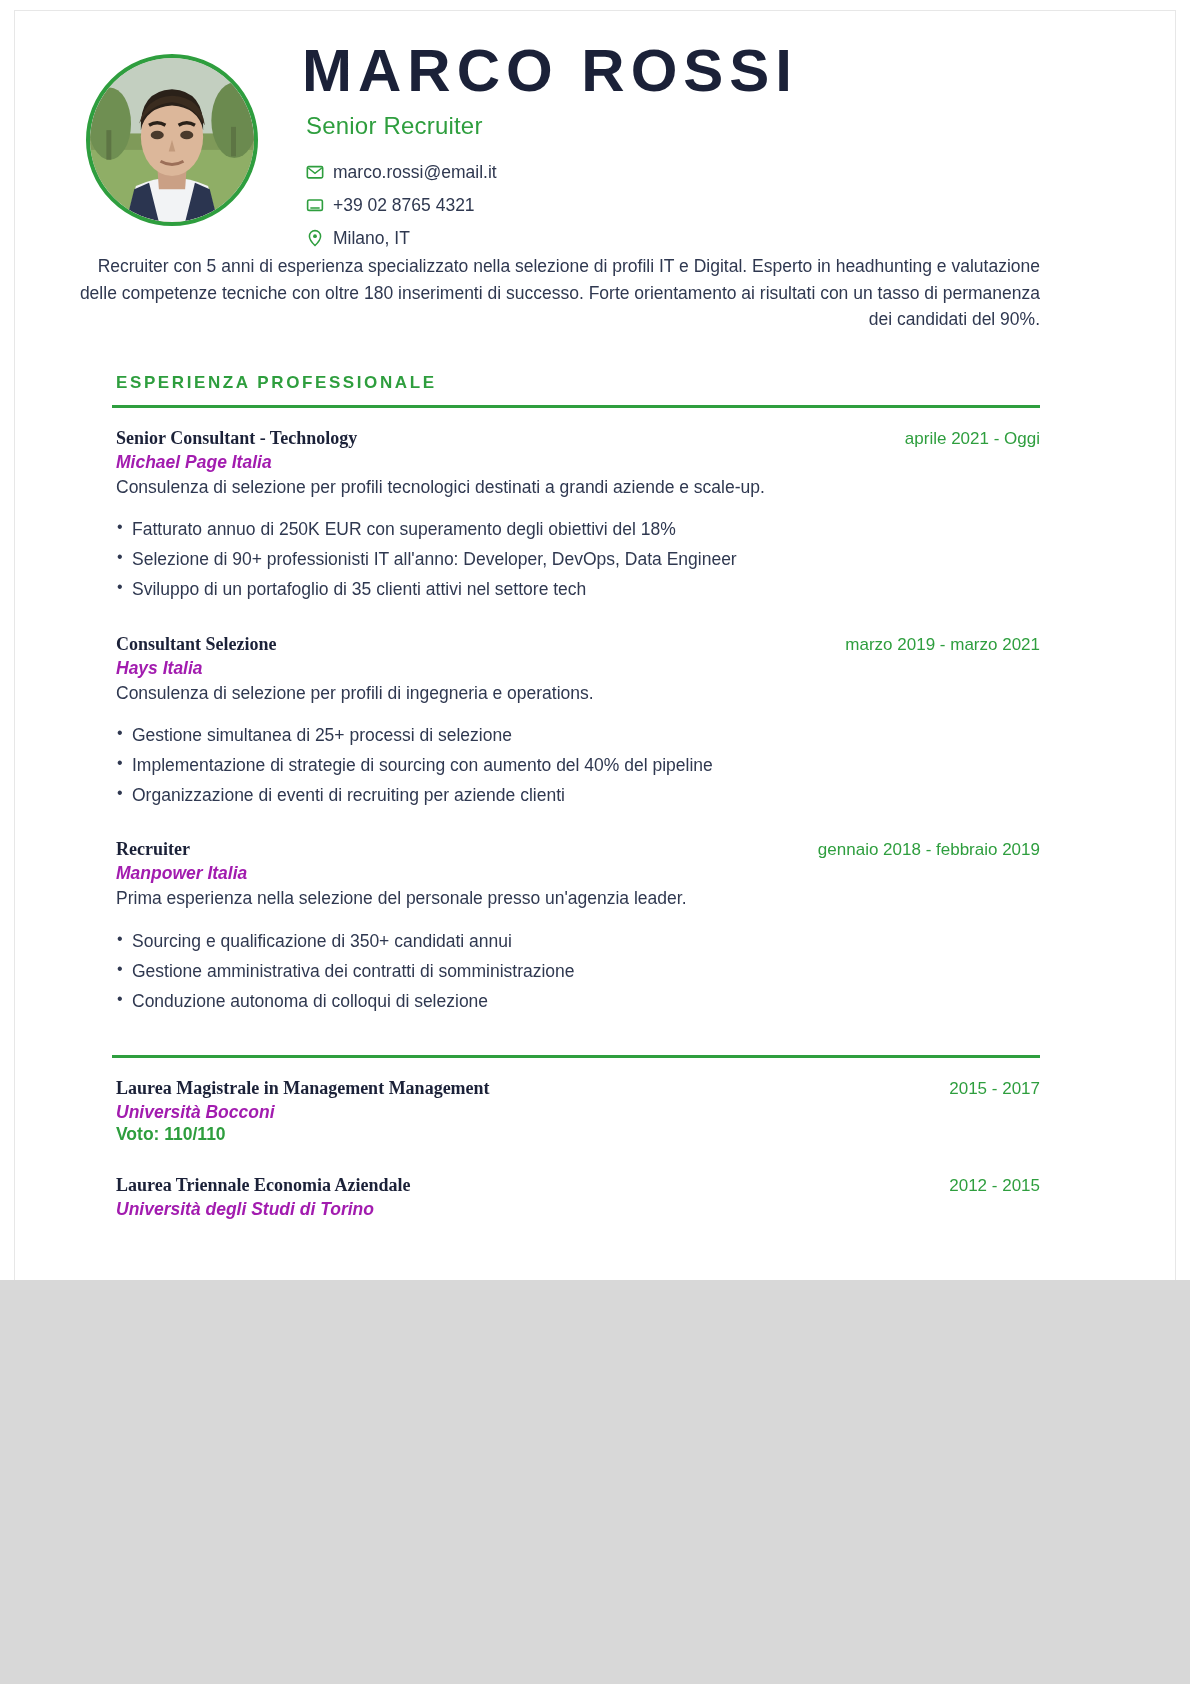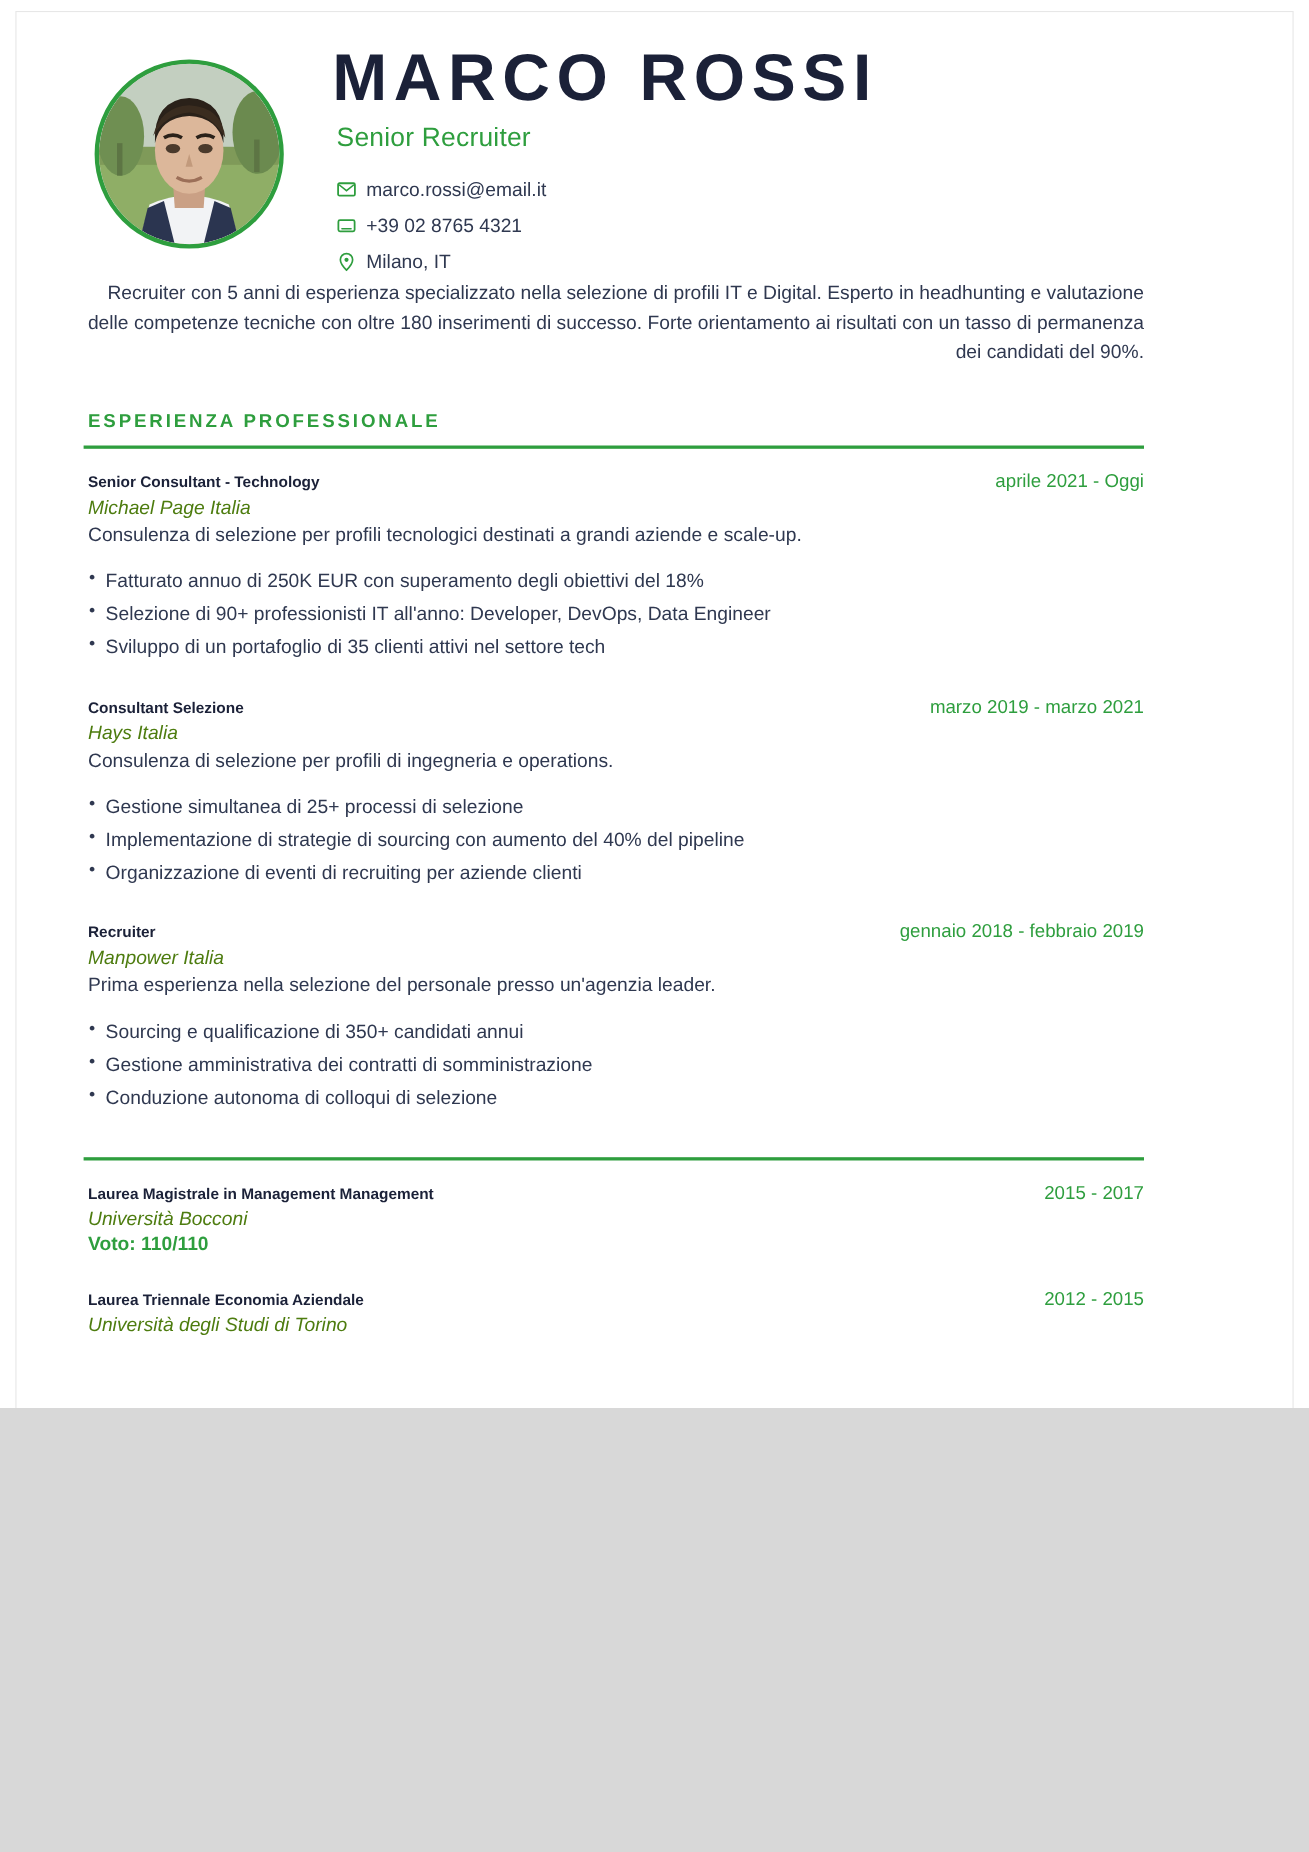--- a/index.html
+++ b/index.html
@@ -84,21 +84,21 @@
   
   .summary {
     font-size: 17.5px;
     line-height: 1.52;
     color: #2f3850;
     margin-top: 6px;
     text-align: right;
   }
 
   
-  .section { margin-top: 40px; }
+  .section { margin-top: 40px; margin-left: 36px; }
   .section-title {
     font-size: 17px;
     font-weight: 700;
     color: #2e9e3e;
     letter-spacing: 2.6px;
     margin: 0 0 12px 4px;
   }
   .rule {
     height: 3px;
     background: #2e9e3e;
@@ -108,36 +108,38 @@
 
   .entry { margin-bottom: 30px; }
   .entry:last-child { margin-bottom: 0; }
   .entry-head {
     display: flex;
     justify-content: space-between;
     align-items: baseline;
     gap: 20px;
   }
   .entry-title {
-    font-size: 14px;
+    font-size: 18px;
     font-weight: 700;
     color: #1b2138;
     margin-left: 4px;
+    font-family: Liberation Serif, serif;
   }
   .entry-date {
     font-size: 17px;
     font-weight: 400;
     color: #2e9e3e;
     white-space: nowrap;
   }
   .entry-org {
     font-size: 17.5px;
     font-style: italic;
-    color: #4d7c0f;
+    color: #a21caf;
     margin: 3px 0 0 4px;
+    font-weight: bold;
   }
   .entry-desc {
     font-size: 17.5px;
     color: #2f3850;
     margin: 2px 0 0 4px;
     line-height: 1.45;
   }
   .entry-grade {
     font-size: 17.5px;
     color: #2e9e3e;

